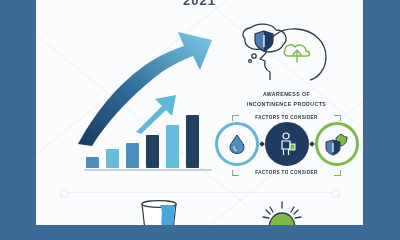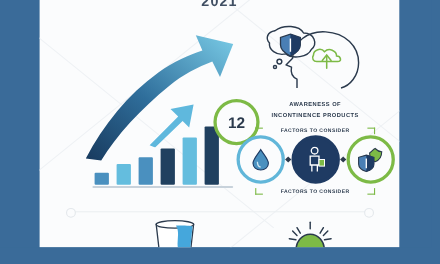--- a/index.html
+++ b/index.html
@@ -122,23 +122,20 @@
         <div class="bar" style="left:0px;height:11px;background:#4a90bf;"></div>
         <div class="bar" style="left:20px;height:19px;background:#64bdde;"></div>
         <div class="bar" style="left:40px;height:25px;background:#4a90bf;"></div>
         <div class="bar" style="left:60px;height:33px;background:#20405f;"></div>
         <div class="bar" style="left:80px;height:43px;background:#64bdde;"></div>
         <div class="bar" style="left:100px;height:53px;background:#20405f;"></div>
       </div>
       <div id="baseline"></div>
     </div>
 
-    <div id="badge">
-      <span>12</span>
-    </div>
 
     <div id="right">
 
       <svg id="headicon" width="145" height="62" viewBox="0 0 145 62">
         <g fill="none" stroke="#2b3a4d" stroke-width="1.3" stroke-linejoin="round">
 
           <path d="M36,8 C44,2 58,3 62,10 C72,10 75,20 69,25 C66,32 52,34 46,29
                    C37,31 30,25 31,19 C27,15 29,9 36,8 Z"></path>
           <circle cx="40" cy="36" r="2.2"></circle>
           <circle cx="36" cy="41" r="1.4"></circle>

